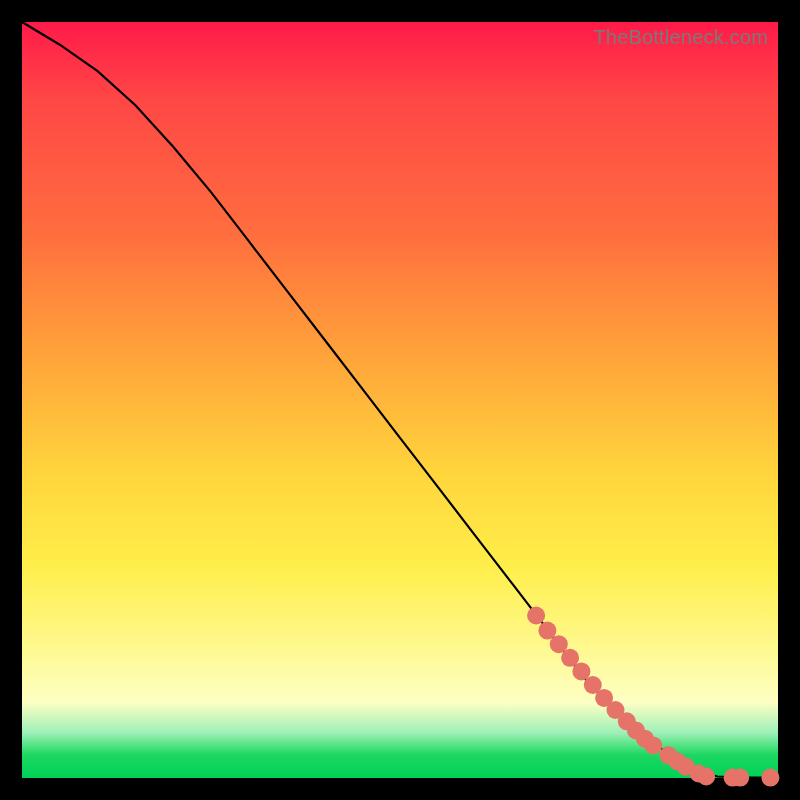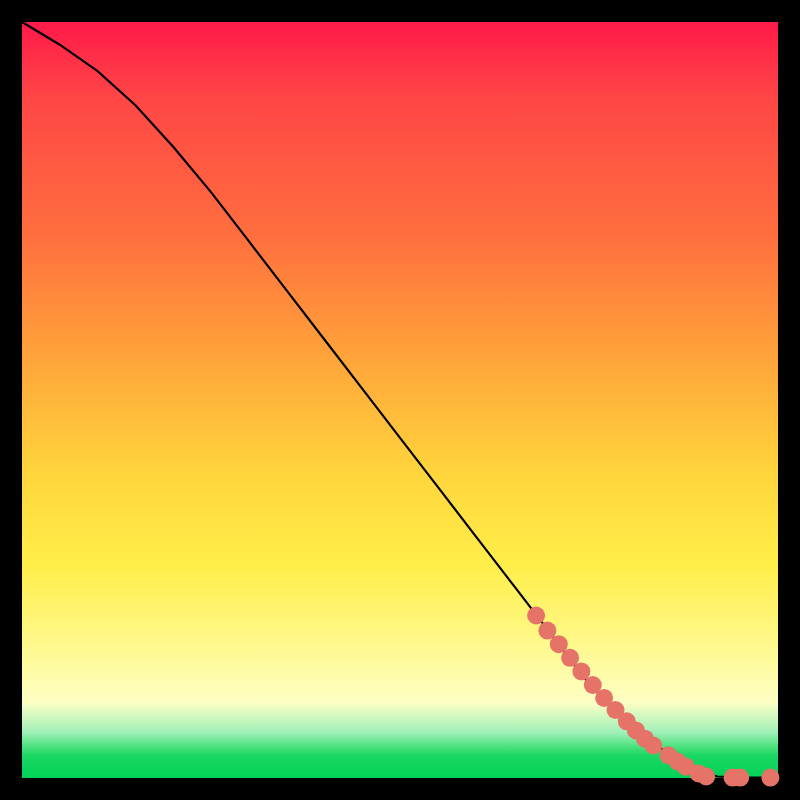--- a/index.html
+++ b/index.html
@@ -65,20 +65,21 @@
   .marker {
     fill: #e57368; 
     stroke: none;
   }
 </style>
 </head>
 <body>
 
 <div class="frame">
   <div class="plot">
+    <div class="watermark">TheBottleneck.com</div>
     <svg class="curve" viewBox="0 0 756 756">
       <path id="main-path" class="line" d="M0.0 0.0 L37.8 22.7 L75.6 49.1 L113.4 83.2 L151.2 124.7 L189.0 170.1 L226.8 219.2 L264.6 268.4 L302.4 317.5 L340.2 366.7 L378.0 415.8 L415.8 464.9 L453.6 514.1 L491.4 563.2 L529.2 612.4 L551.9 642.6 L567.0 661.5 L589.7 684.2 L604.8 699.3 L619.9 712.2 L635.0 724.2 L650.2 733.3 L661.5 740.9 L672.8 746.9 L684.2 751.5 L695.5 754.5 L725.8 755.6 L756.0 755.6"></path>
       <g id="marker-group">
           <circle cx="514.1" cy="593.5" r="9" class="marker"></circle>
           <circle cx="525.4" cy="608.6" r="9" class="marker"></circle>
           <circle cx="536.8" cy="622.2" r="9" class="marker"></circle>
           <circle cx="548.1" cy="635.8" r="9" class="marker"></circle>
           <circle cx="559.4" cy="649.4" r="9" class="marker"></circle>
           <circle cx="570.8" cy="663.0" r="9" class="marker"></circle>
           <circle cx="582.1" cy="675.9" r="9" class="marker"></circle>

